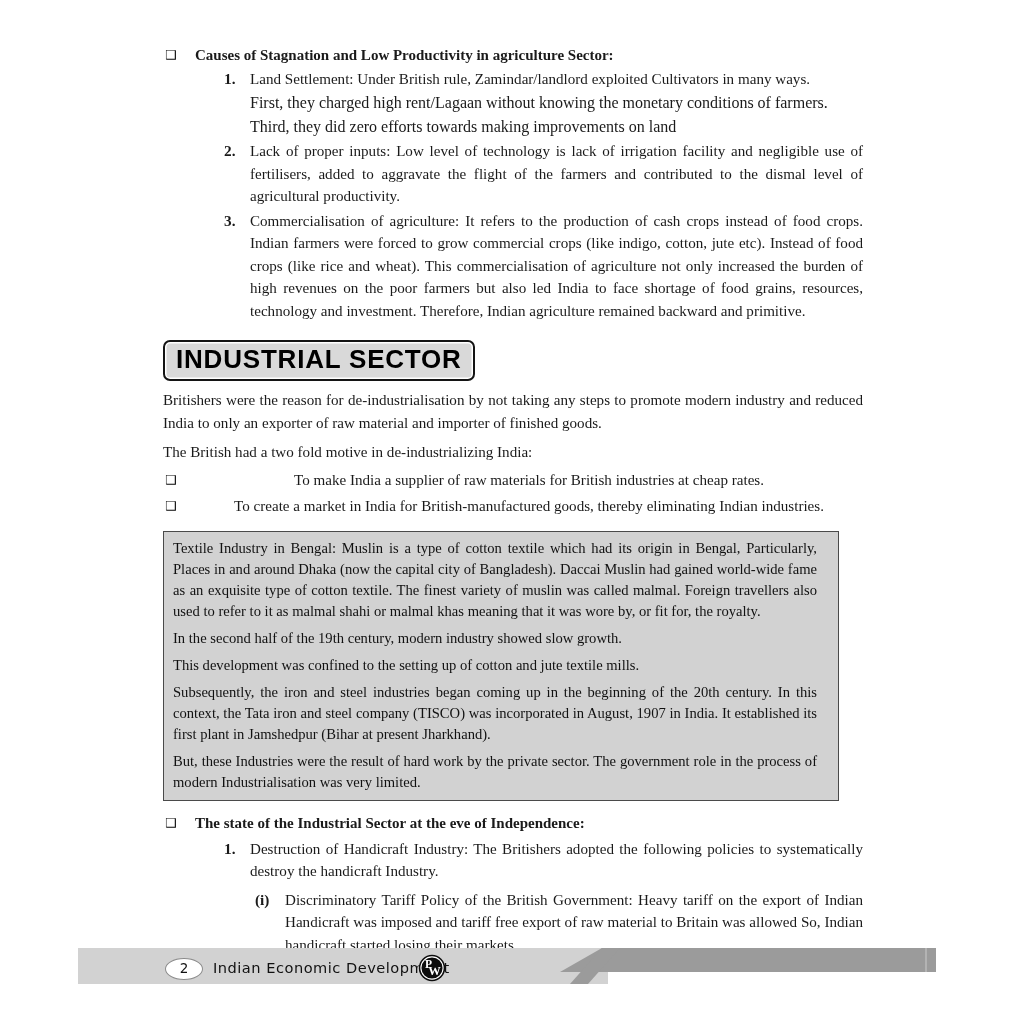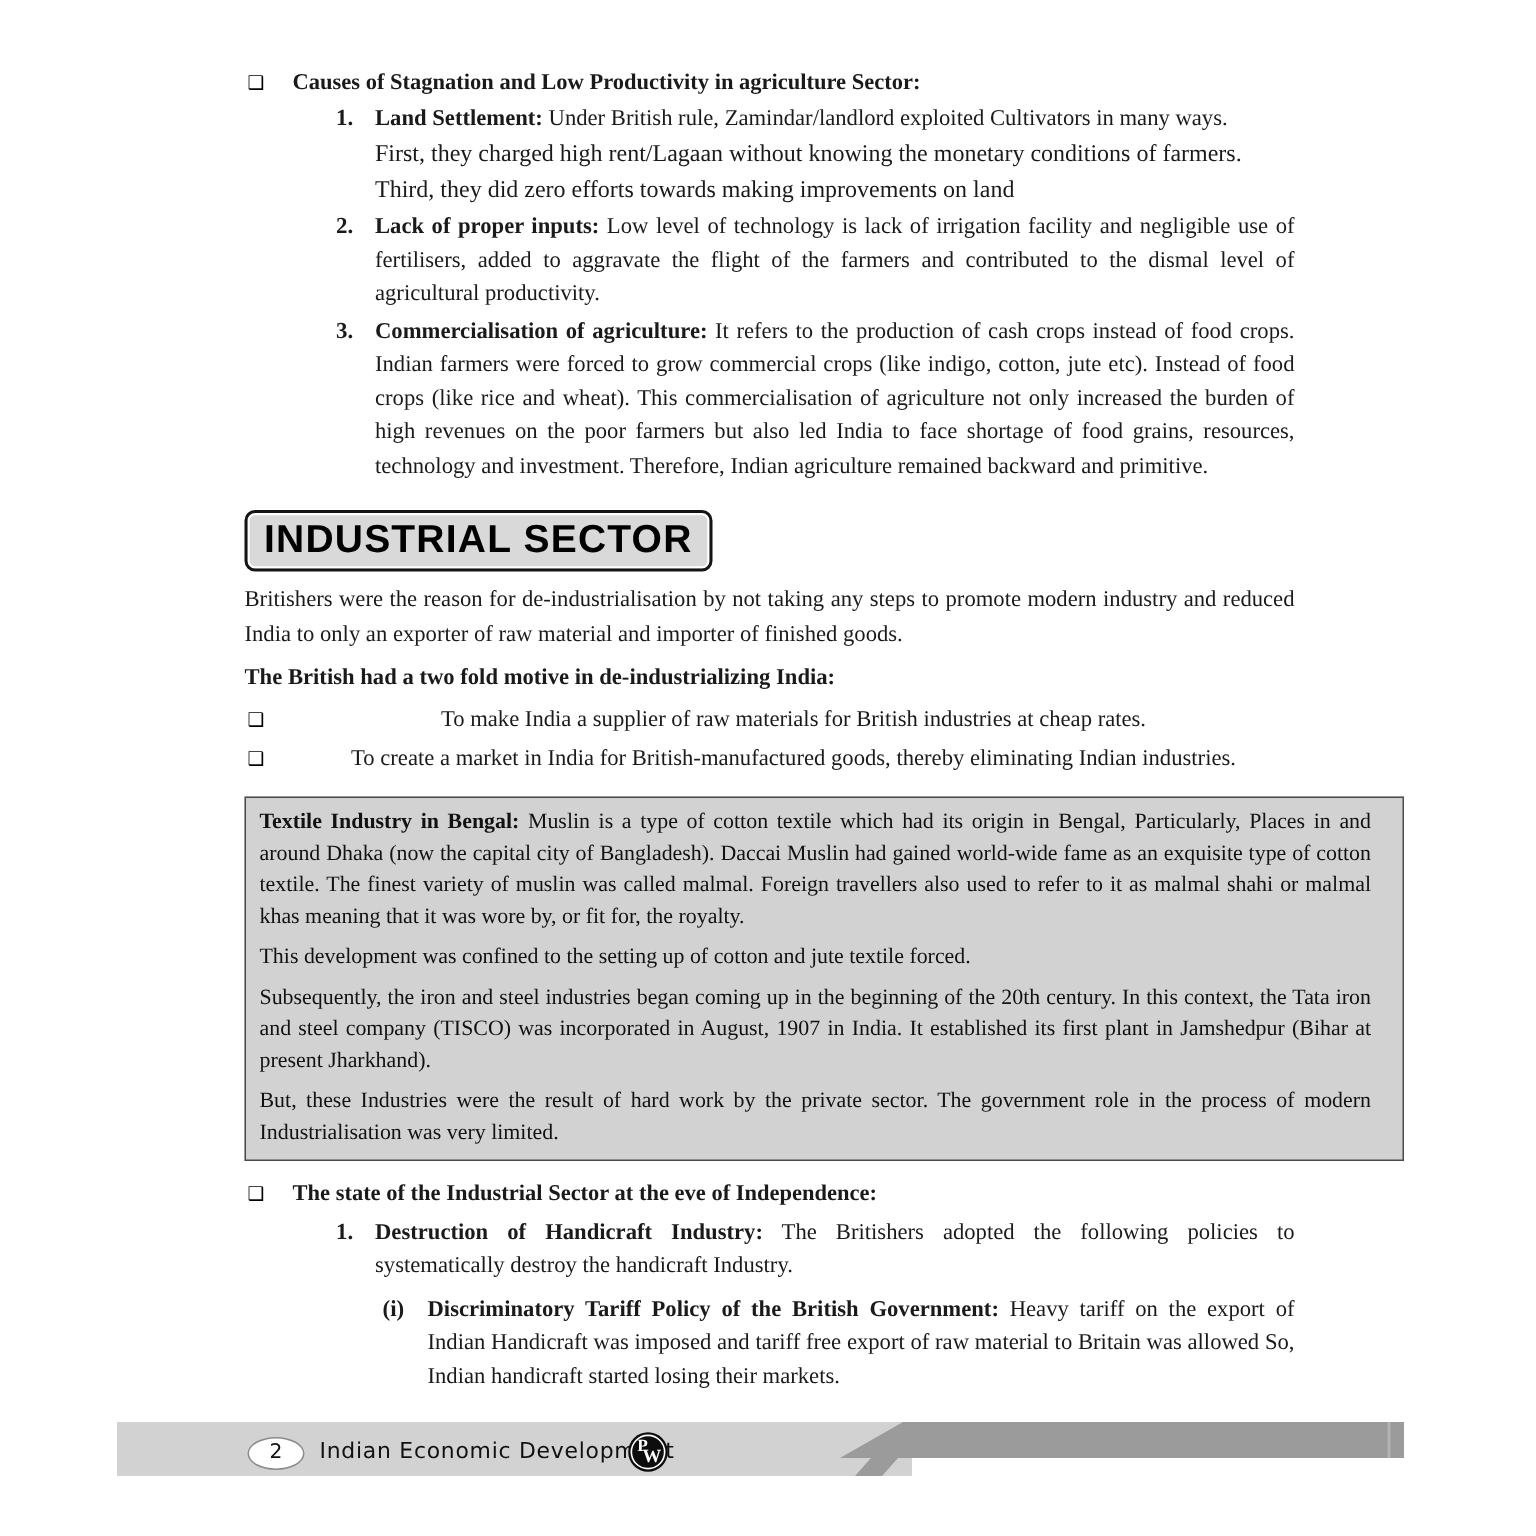--- a/index.html
+++ b/index.html
@@ -31,21 +31,21 @@
   }
 
   
   .para {
     font-size: 15.1px;
     line-height: 1.49;
     text-align: justify;
     margin: 0 0 0 0;
   }
 
-  .b { font-weight: bold; }
+  .b { font-weight: normal; }
 
   
   .bullet-row {
     display: flex;
     align-items: flex-start;
     margin-top: 0px;
   }
   .bullet-mark {
     width: 32px;
     flex: 0 0 32px;
@@ -140,21 +140,21 @@
     text-align: center;
   }
 
   
   .callout {
     margin-top: 13px;
     border: 1.3px solid #4a4a4a;
     background: #d2d2d2;
     padding: 6px 21px 7px 9px;
     box-sizing: border-box;
-    width: 773px;
+    width: 676px;
   }
   .callout p {
     margin: 0 0 6px 0;
     font-size: 14.6px;
     line-height: 1.44;
     text-align: justify;
     color: #111;
   }
   .callout p:last-child { margin-bottom: 0; }
   .callout p.justify-full { text-align: justify; text-align-last: left; }
@@ -285,21 +285,22 @@
       <div class="bullet-body" style="text-align:center;">To make India a supplier of raw materials for British industries at cheap rates.</div>
     </div>
 
     <div class="bullet-row" style="margin-top:4px;">
       <div class="bullet-mark">❑</div>
       <div class="bullet-body" style="text-align:center;">To create a market in India for British-manufactured goods, thereby eliminating Indian industries.</div>
     </div>
 
     <div class="callout">
       <p><span class="b">Textile Industry in Bengal:</span><span> Muslin is a type of cotton textile which had its origin in Bengal, Particularly, Places in and around Dhaka (now the capital city of Bangladesh). Daccai Muslin had gained world-wide fame as an exquisite type of cotton textile. The finest variety of muslin was called malmal. Foreign travellers also used to refer to it as malmal shahi or malmal khas meaning that it was wore by, or fit for, the royalty.</span></p>
-      <p class="justify-full">This development was confined to the setting up of cotton and jute textile forced.</p>
+      <p class="justify-full">In the second half of the 19th century, modern industry showed slow growth.</p>
+      <p class="justify-full">This development was confined to the setting up of cotton and jute textile mills.</p>
       <p>Subsequently, the iron and steel industries began coming up in the beginning of the 20th century. In this context, the Tata iron and steel company (TISCO) was incorporated in August, 1907 in India. It established its first plant in Jamshedpur (Bihar at present Jharkhand).</p>
       <p>But, these Industries were the result of hard work by the private sector. The government role in the process of modern Industrialisation was very limited.</p>
     </div>
 
     <div class="bullet-row" style="margin-top:11px;">
       <div class="bullet-mark">❑</div>
       <div class="bullet-body heading">The state of the Industrial Sector at the eve of Independence:</div>
     </div>
 
     <div class="num-row" style="margin-top:4px;">

